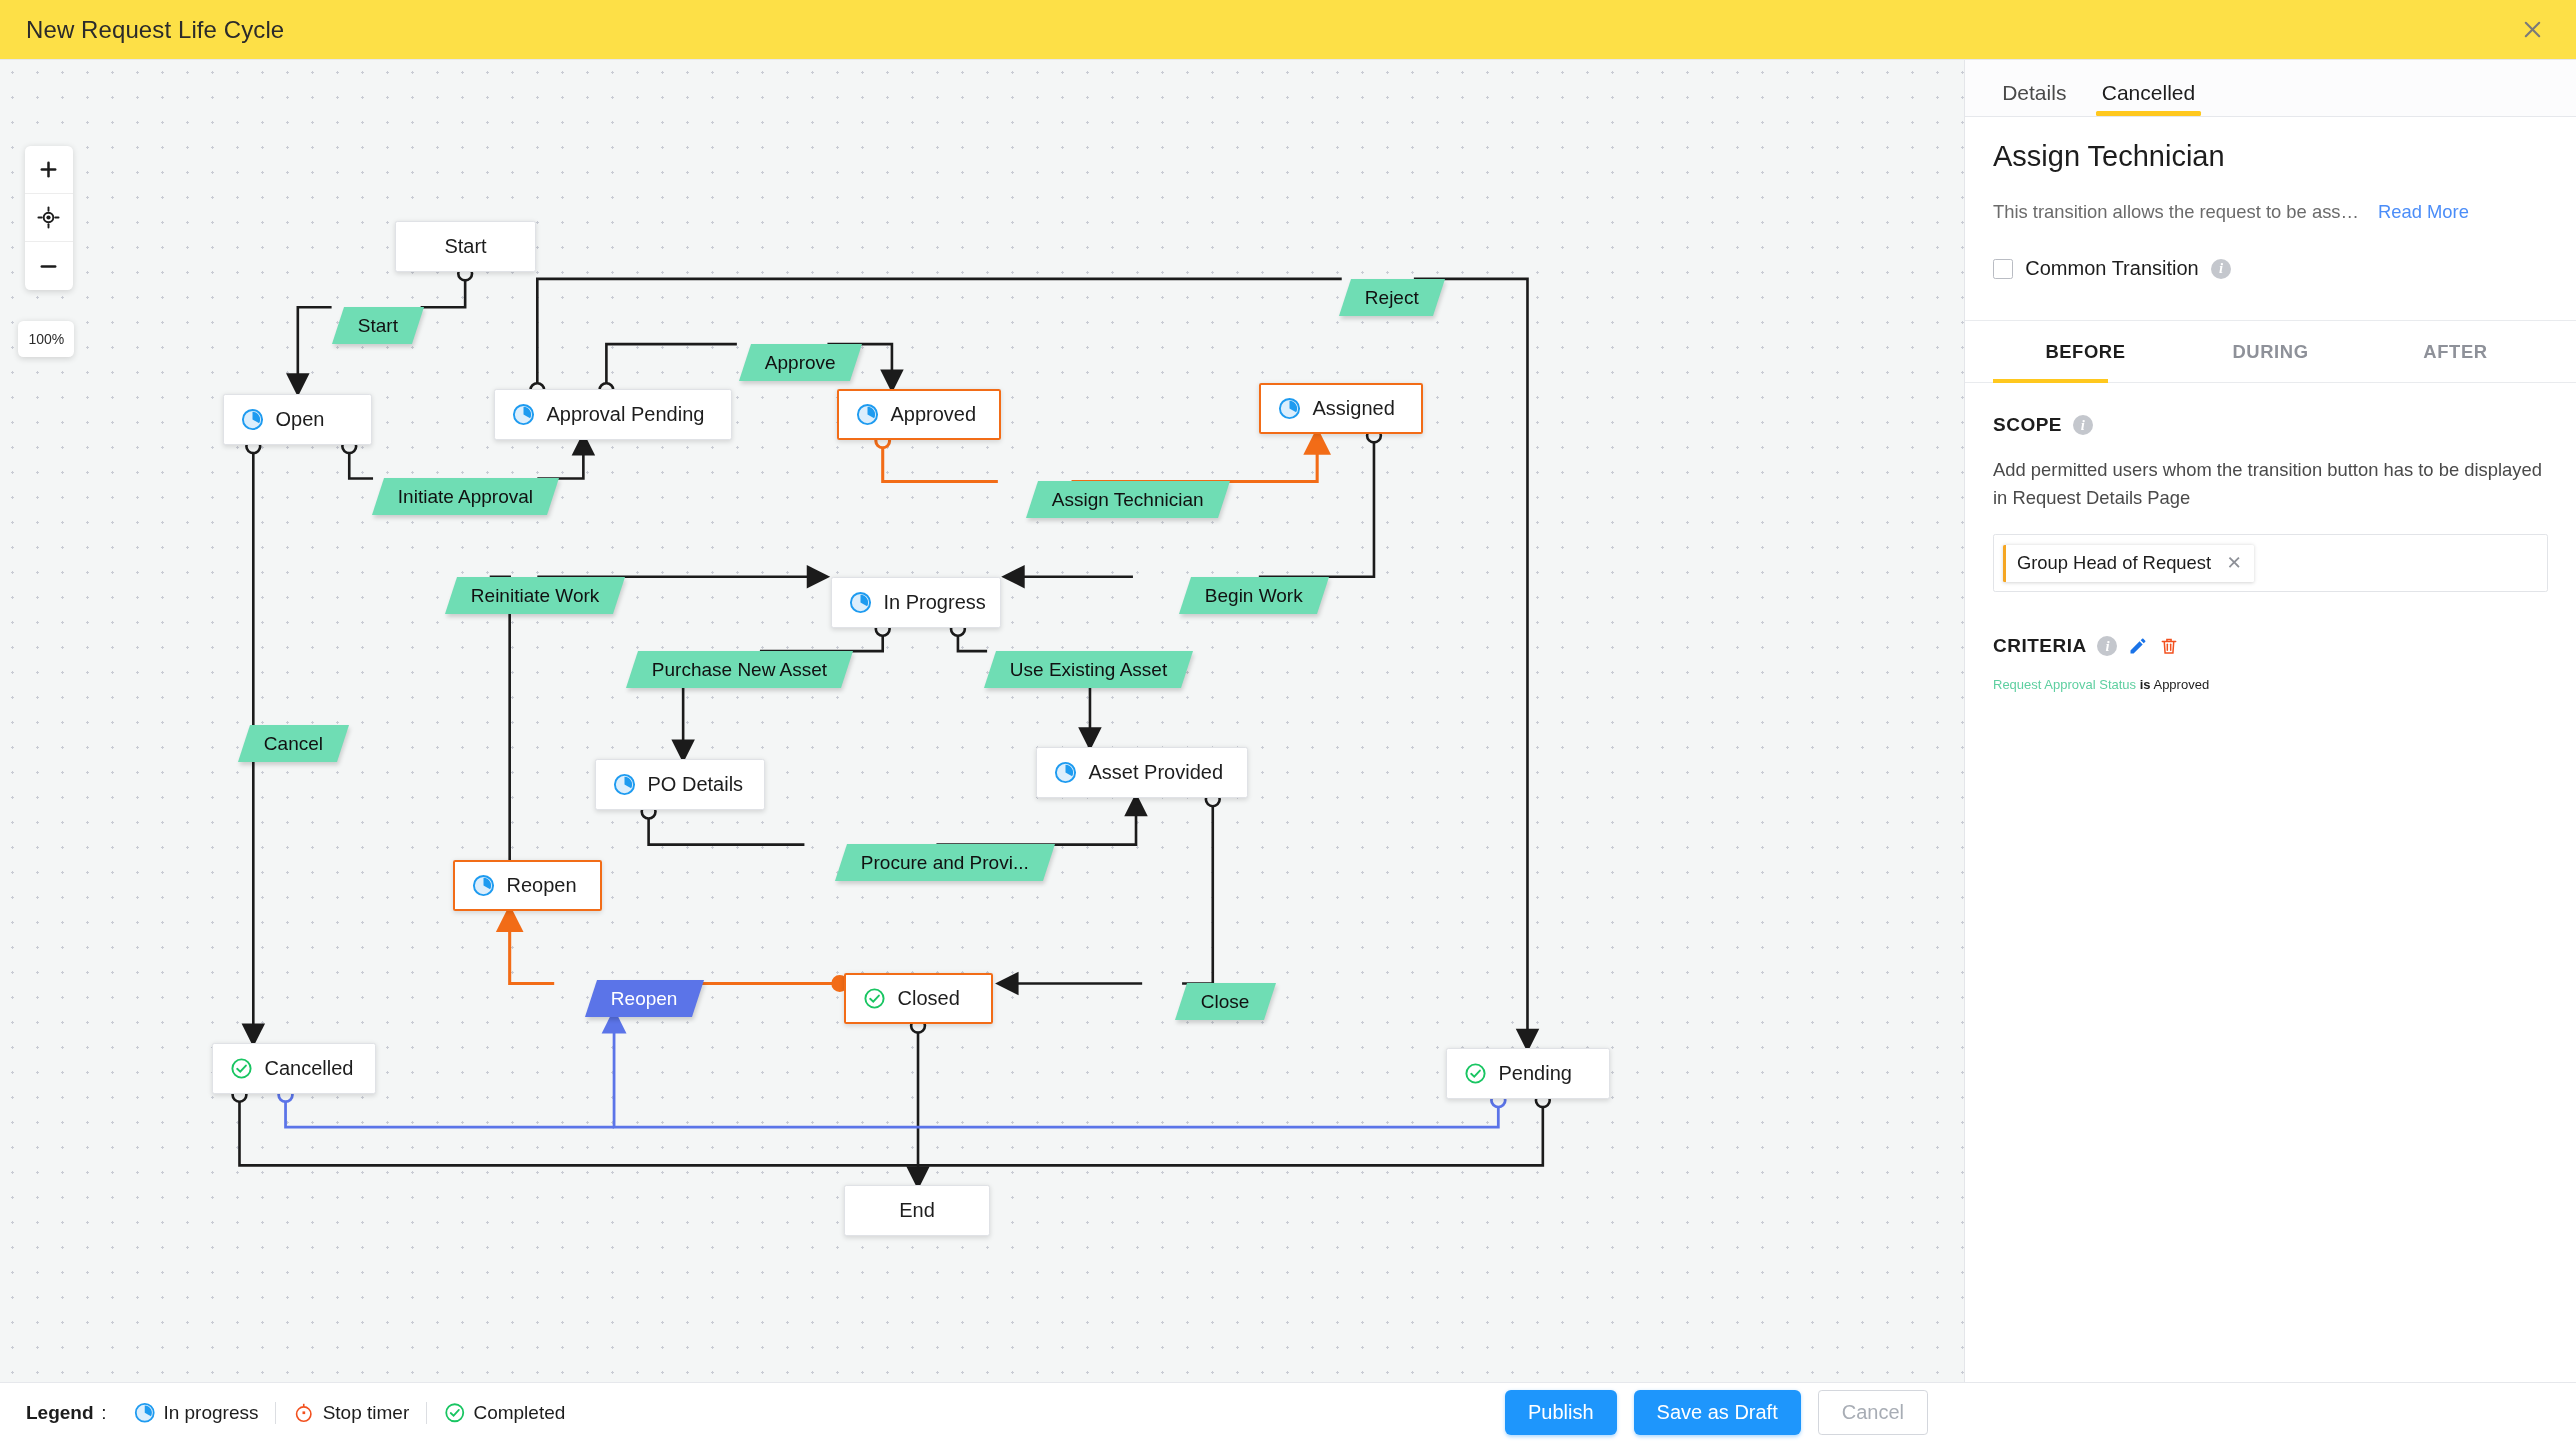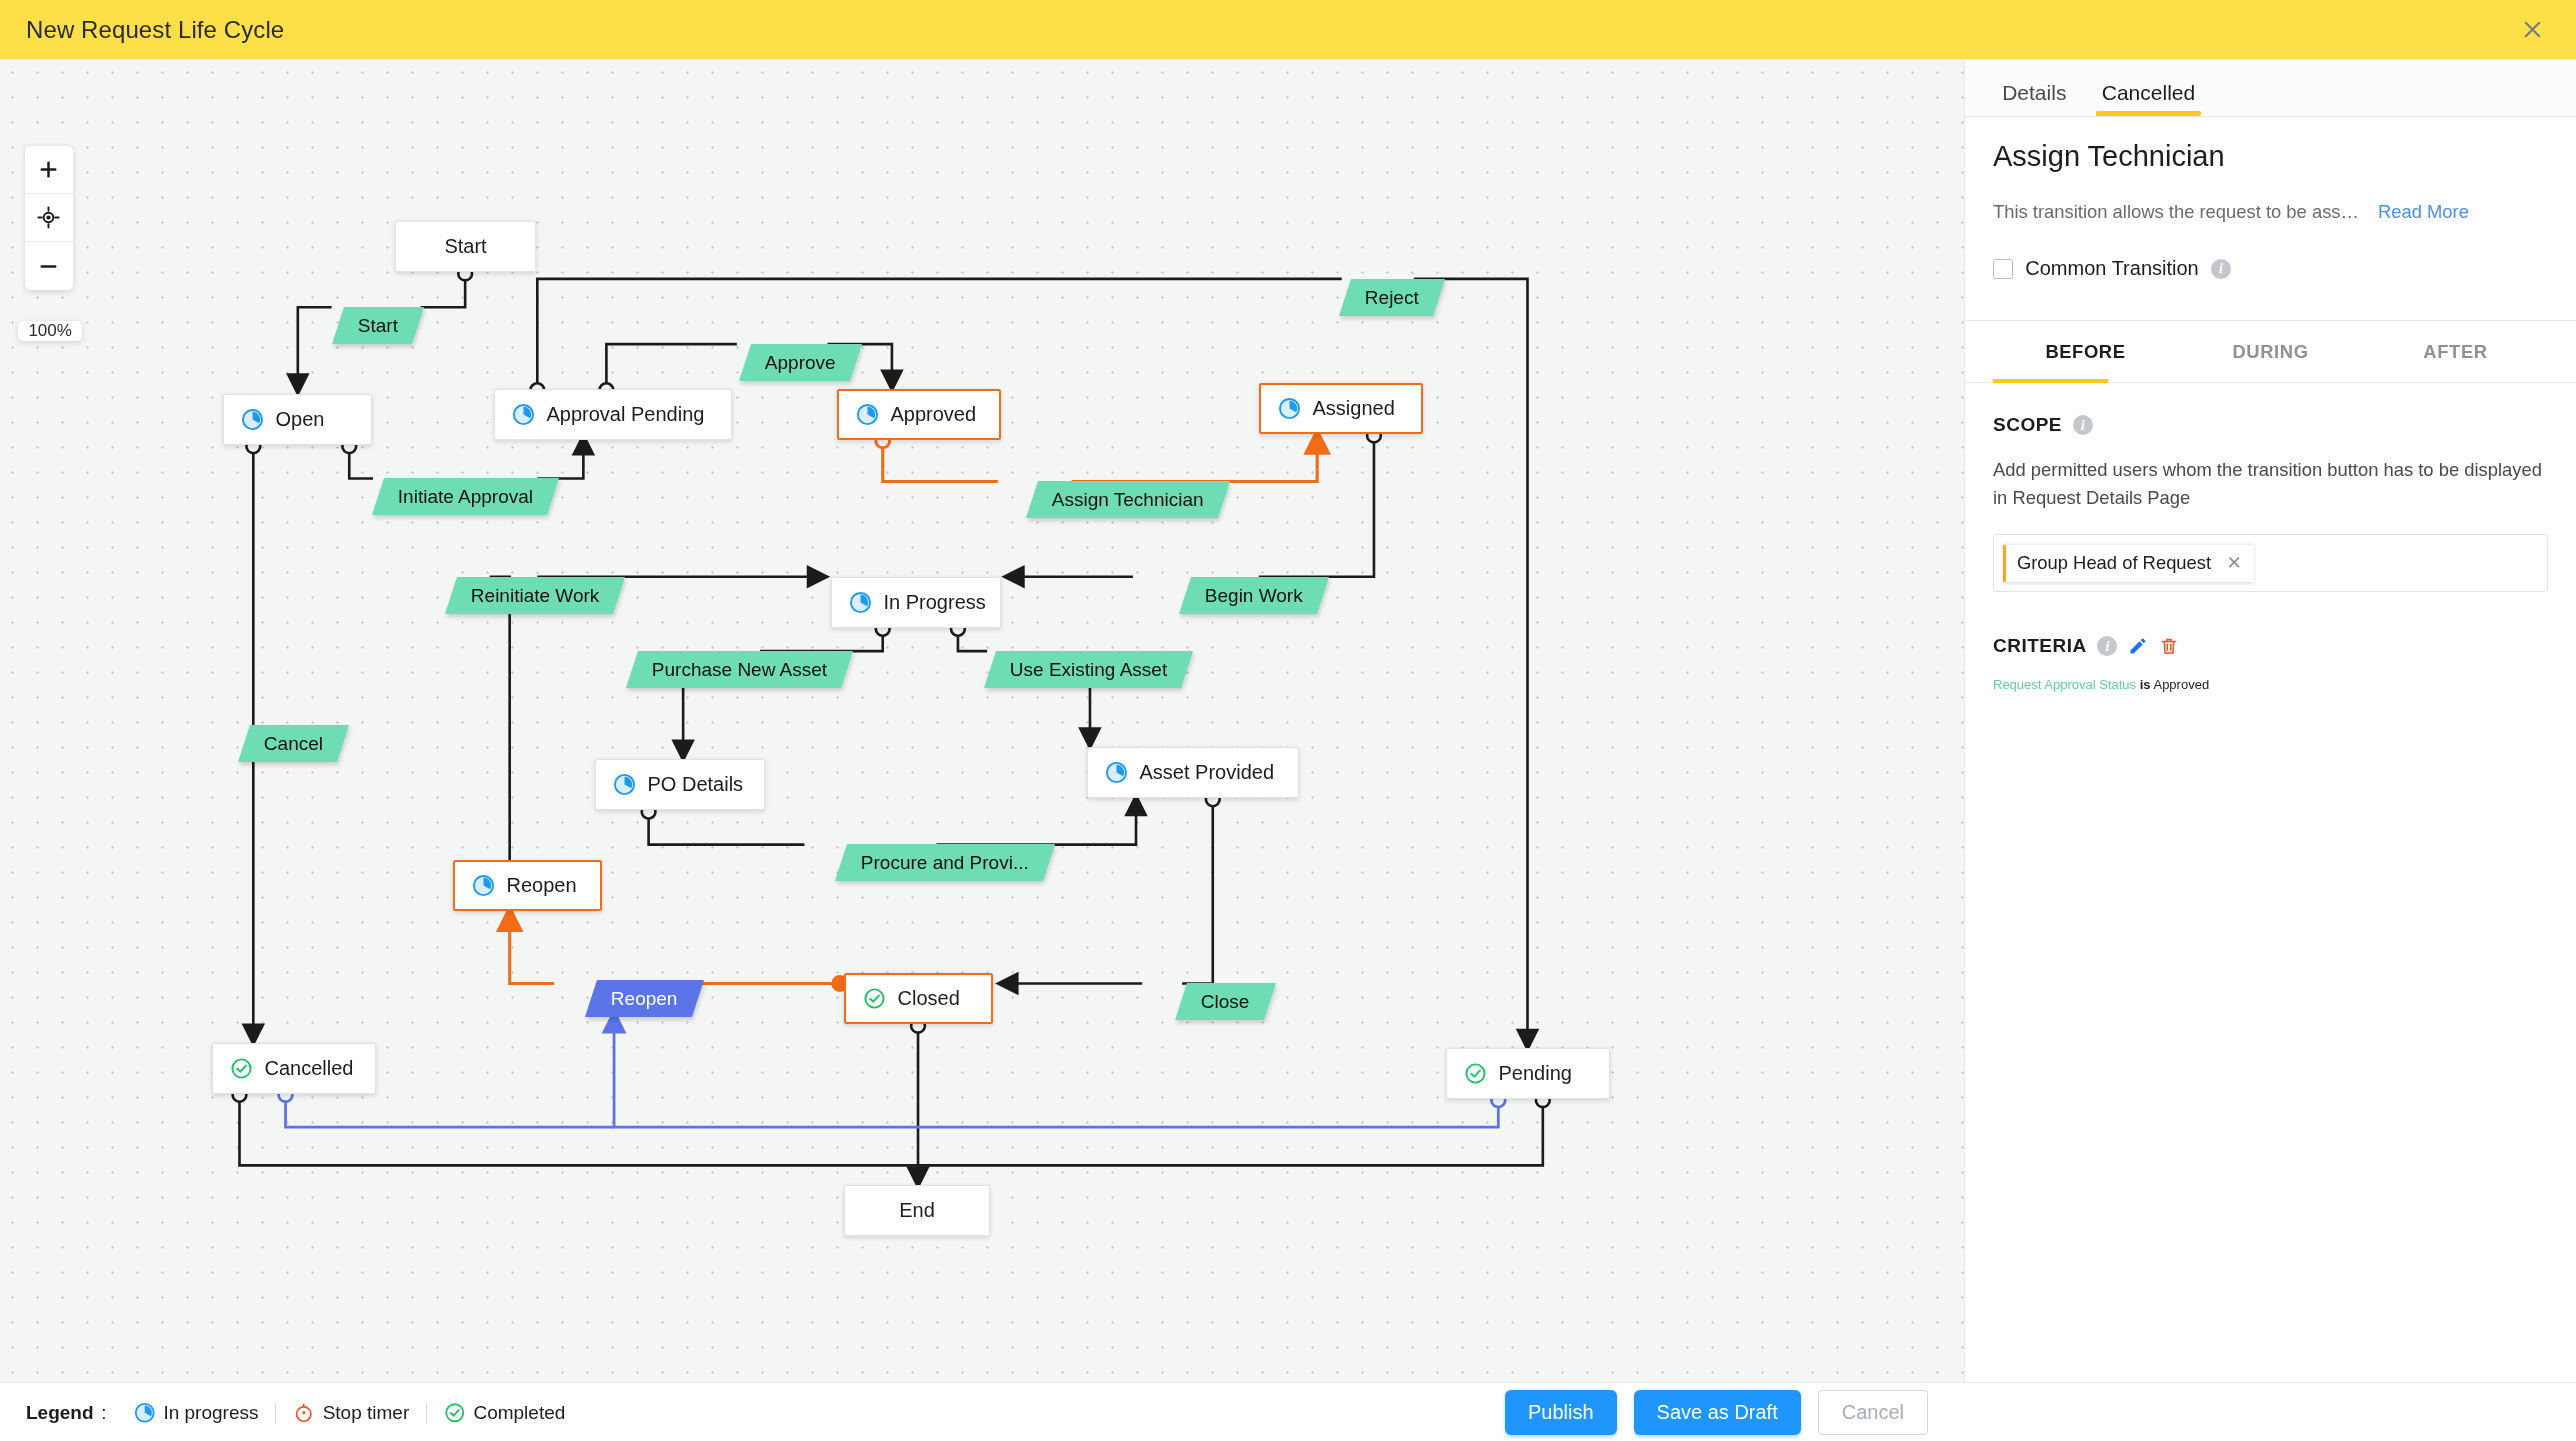--- a/index.html
+++ b/index.html
@@ -46,21 +46,21 @@
   }
   .zoom-btn {
     height: 48px; display: flex; align-items: center; justify-content: center;
     cursor: pointer; color: #1c1c1c; font-size: 23px; border-bottom: 0.8px solid #ededed;
   }
   .zoom-btn:last-child { border-bottom: none; }
   .zoom-btn svg { width: 23px; height: 23px; }
   .zoom-level {
     position: absolute; left: 18.4px; top: 261px;
     background: #fff; border-radius: 5.4px; box-shadow: 0 1.5px 6.1px rgba(0,0,0,.14);
-    padding: 0 10px; font-size: 17px; color: #2b2b2b; z-index: 12;
+    padding: 10px 10px; font-size: 14px; color: #2b2b2b; z-index: 12;
   }
 
   
   .node {
     position: absolute; background: #fff; border: 0.8px solid #e0e2e6;
     border-radius: 2.3px; box-shadow: 0 1.5px 5.4px rgba(0,0,0,.13);
     display: flex; align-items: center; gap: 11.5px;
     padding: 0 17px; height: 51px; z-index: 6; cursor: pointer;
     font-size: 20px; color: #1d1d1d; white-space: nowrap;
   }
@@ -337,21 +337,21 @@
                 </svg></span>
               <span>In Progress</span>
             </div>
             <div class="node" style="left: 595px; top: 699px; width: 170px;">
               <span class="nicon"><svg viewBox="0 0 24 24">
                   <circle cx="12" cy="12" r="10" fill="#dceefc" stroke="#1e9bf0" stroke-width="2"></circle>
                   <path d="M12 12 L12 4 A8 8 0 0 1 18.9 16 Z" fill="#1e9bf0"></path>
                 </svg></span>
               <span>PO Details</span>
             </div>
-            <div class="node" style="left: 1087px; top: 687px; width: 212px;">
+            <div class="node" style="left: 1036px; top: 687px; width: 212px;">
               <span class="nicon"><svg viewBox="0 0 24 24">
                   <circle cx="12" cy="12" r="10" fill="#dceefc" stroke="#1e9bf0" stroke-width="2"></circle>
                   <path d="M12 12 L12 4 A8 8 0 0 1 18.9 16 Z" fill="#1e9bf0"></path>
                 </svg></span>
               <span>Asset Provided</span>
             </div>
             <div class="node sel" style="left: 453px; top: 800px; width: 149px;">
               <span class="nicon"><svg viewBox="0 0 24 24">
                   <circle cx="12" cy="12" r="10" fill="#dceefc" stroke="#1e9bf0" stroke-width="2"></circle>
                   <path d="M12 12 L12 4 A8 8 0 0 1 18.9 16 Z" fill="#1e9bf0"></path>

